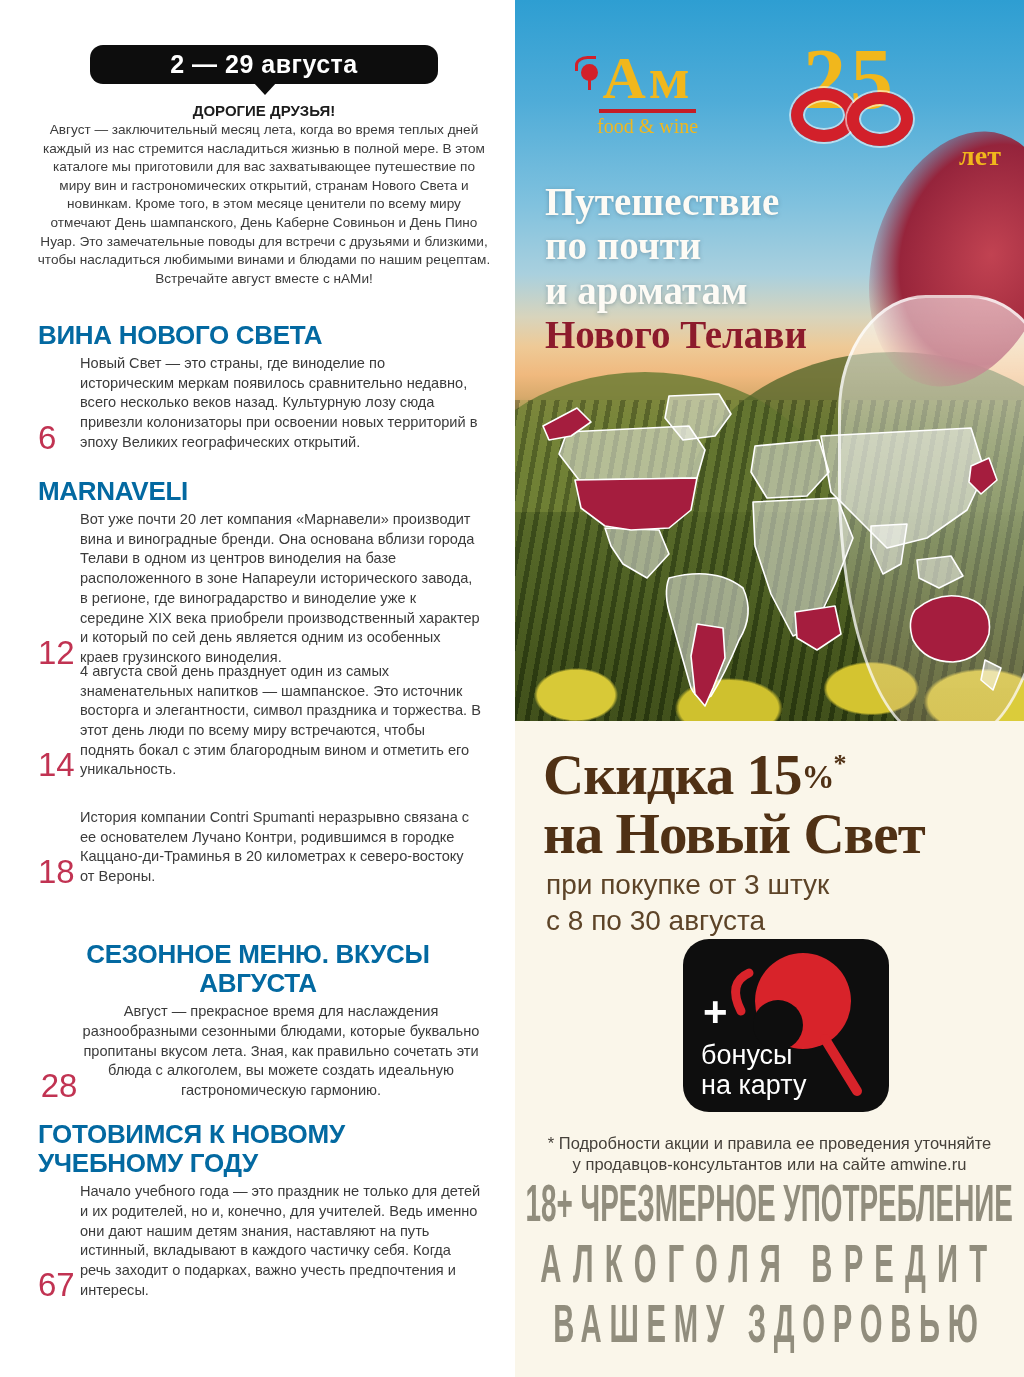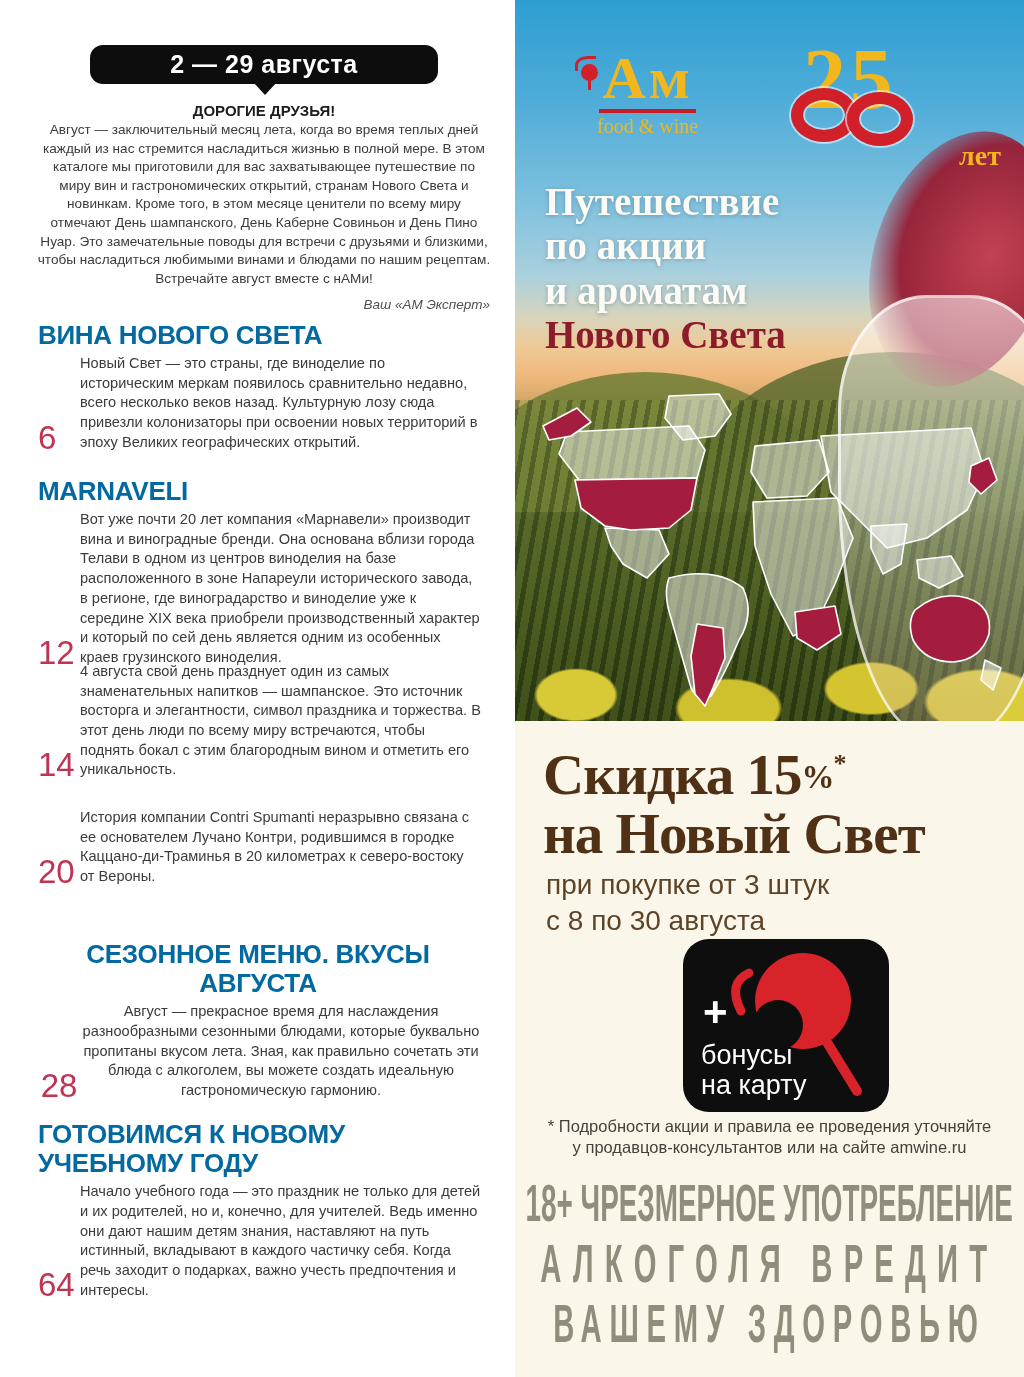--- a/index.html
+++ b/index.html
@@ -85,21 +85,21 @@
   .cream{position:absolute;left:515px;top:721px;width:509px;height:656px;background:#faf6ea;}
   .offer-title{position:absolute;left:28px;top:24px;font-family:"Liberation Serif",serif;font-weight:bold;
       font-size:57px;line-height:1.04;color:#503115;letter-spacing:-1px;}
   .offer-title .pct{font-size:33px;vertical-align:6px;}
   .offer-title .ast{font-size:26px;vertical-align:22px;}
   .conditions{position:absolute;left:31px;top:146px;font-size:28px;line-height:1.3;color:#5d4428;}
   .bonus-badge{position:absolute;left:168px;top:218px;width:206px;height:173px;background:#0e0e0e;border-radius:26px;}
   .bonus-art{position:absolute;left:0;top:0;}
   .bonus-plus{position:absolute;left:20px;top:52px;color:#ffffff;font-size:42px;font-weight:bold;line-height:1;}
   .bonus-text{position:absolute;left:18px;bottom:12px;color:#ffffff;font-size:27px;line-height:1.12;}
-  .disclaimer{position:absolute;left:0;top:395px;width:100%;text-align:center;
+  .disclaimer{position:absolute;left:0;top:412px;width:100%;text-align:center;
       font-size:16.5px;line-height:1.28;color:#45403a;}
   .warning{position:absolute;left:0;top:452px;width:100%;color:#918d7d;font-weight:bold;}
   .warning .wline{height:60px;display:flex;align-items:center;justify-content:center;white-space:nowrap;}
   .warning .t{display:inline-block;}
   .w1 .t{font-size:34px;transform:scale(0.82,1.55);letter-spacing:0px;}
   .w2 .t{font-size:34px;transform:scale(0.86,1.6);letter-spacing:13px;}
   .w3 .t{font-size:34px;transform:scale(0.86,1.6);letter-spacing:9px;}
 </style>
 </head>
 <body>
@@ -108,21 +108,20 @@
 
   <div class="left-col">
 
     <div class="date-badge">
       <span>2 — 29 августа</span>
       <div class="badge-tail"></div>
     </div>
 
     <div class="greet-title">ДОРОГИЕ ДРУЗЬЯ!</div>
     <div class="greet-text">Август — заключительный месяц лета, когда во время теплых дней каждый из нас стремится насладиться жизнью в полной мере. В этом каталоге мы приготовили для вас захватывающее путешествие по миру вин и гастрономических открытий, странам Нового Света и новинкам. Кроме того, в этом месяце ценители по всему миру отмечают День шампанского, День Каберне Совиньон и День Пино Нуар. Это замечательные поводы для встречи с друзьями и близкими, чтобы насладиться любимыми винами и блюдами по нашим рецептам. Встречайте август вместе с нАМи!</div>
-    <div class="signature">Ваш «АМ Эксперт»</div>
 
     <div class="toc-section s1">
       <div class="toc-title">ВИНА НОВОГО СВЕТА</div>
       <div class="toc-row">
         <div class="toc-num">6</div>
         <div class="toc-desc">Новый Свет — это страны, где виноделие по историческим меркам появилось сравнительно недавно, всего несколько веков назад. Культурную лозу сюда привезли колонизаторы при освоении новых территорий в эпоху Великих географических открытий.</div>
       </div>
     </div>
 
     <div class="toc-section s2">
@@ -135,37 +134,37 @@
 
     <div class="toc-section s3">
       <div class="toc-row">
         <div class="toc-num">14</div>
         <div class="toc-desc">4 августа свой день празднует один из самых знаменательных напитков — шампанское. Это источник восторга и элегантности, символ праздника и торжества. В этот день люди по всему миру встречаются, чтобы поднять бокал с этим благородным вином и отметить его уникальность.</div>
       </div>
     </div>
 
     <div class="toc-section s4">
       <div class="toc-row">
-        <div class="toc-num">20</div>
+        <div class="toc-num">18</div>
         <div class="toc-desc">История компании Contri Spumanti неразрывно связана с ее основателем Лучано Контри, родившимся в городке Каццано-ди-Траминья в 20 километрах к северо-востоку от Вероны.</div>
       </div>
     </div>
 
     <div class="toc-section s5">
       <div class="toc-title">СЕЗОННОЕ МЕНЮ. ВКУСЫ АВГУСТА</div>
       <div class="toc-row">
         <div class="toc-num">28</div>
         <div class="toc-desc">Август — прекрасное время для наслаждения разнообразными сезонными блюдами, которые буквально пропитаны вкусом лета. Зная, как правильно сочетать эти блюда с алкоголем, вы можете создать идеальную гастрономическую гармонию.</div>
       </div>
     </div>
 
     <div class="toc-section s6">
       <div class="toc-title">ГОТОВИМСЯ К НОВОМУ УЧЕБНОМУ ГОДУ</div>
       <div class="toc-row">
-        <div class="toc-num">64</div>
+        <div class="toc-num">67</div>
         <div class="toc-desc">Начало учебного года — это праздник не только для детей и их родителей, но и, конечно, для учителей. Ведь именно они дают нашим детям знания, наставляют на путь истинный, вкладывают в каждого частичку себя. Когда речь заходит о подарках, важно учесть предпочтения и интересы.</div>
       </div>
     </div>
 
   </div>
 
   <div class="photo">
     <div class="hill-left"></div>
     <div class="hill-right"></div>
     <div class="vine-rows"></div>
@@ -212,23 +211,23 @@
       <div class="anniv-num">25</div>
       <div class="inf">
           <i class="c1"></i>
           <i class="c2"></i>
         </div>
       <div class="anniv-let">лет</div>
     </div>
 
     <div class="headline">
       <div>Путешествие</div>
-      <div>по акции</div>
+      <div>по почти</div>
       <div>и ароматам</div>
-      <div class="accent">Нового Света</div>
+      <div class="accent">Нового Телави</div>
     </div>
   </div>
 
   <div class="cream">
 
     <div class="offer-title">
       <span>Скидка 15</span><span class="pct">%</span><span class="ast">*</span><br>
       <span>на Новый Свет</span>
     </div>
 

